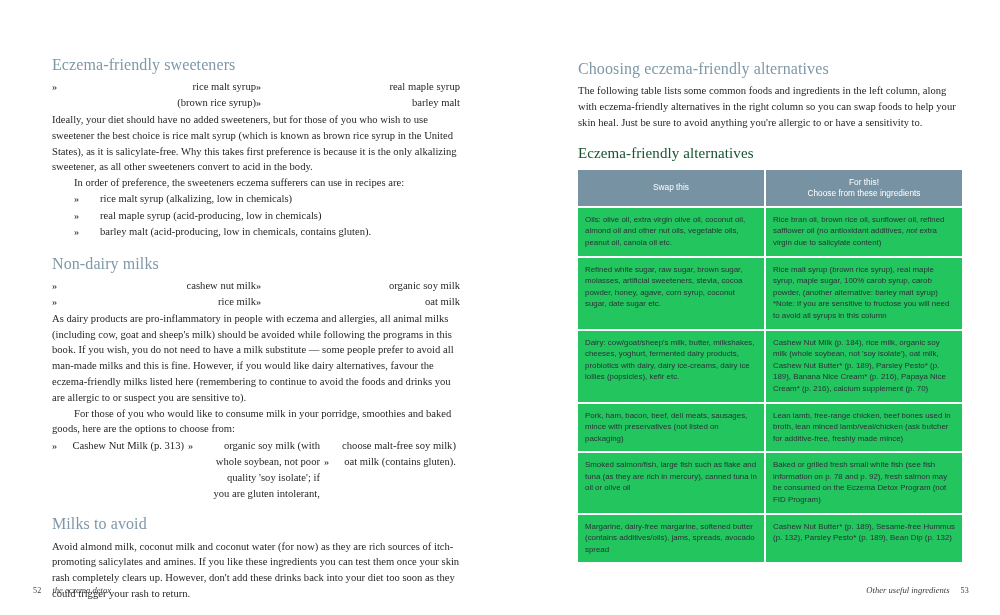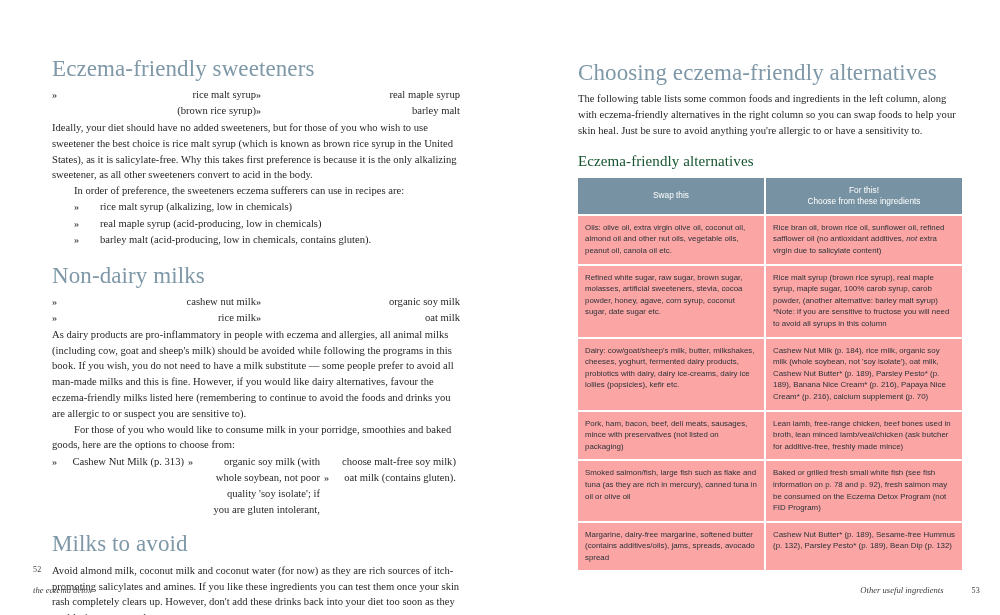--- a/index.html
+++ b/index.html
@@ -31,21 +31,21 @@
   .col-right {
     width: 500px;
     padding: 60px 42px 0 78px;
   }
 
   
   h2.section-head {
     font-family: "Liberation Serif", serif;
     font-weight: 400;
     color: #7e98a8;
-    font-size: 23px;
+    font-size: 16px;
     line-height: 1.15;
     margin: 0 0 5px 0;
     letter-spacing: 0.1px;
   }
   h2.section-head.tight {
     margin-top: 14px;
   }
   h3.table-title {
     font-family: "Liberation Serif", serif;
     font-weight: 400;
@@ -134,21 +134,21 @@
     color: #ffffff;
     font-family: "Liberation Sans", sans-serif;
     font-weight: 400;
     font-size: 8.3px;
     line-height: 11px;
     text-align: center;
     padding: 7px 6px 7px 6px;
     vertical-align: middle;
   }
   table.alt-table td {
-    background: #fca5a5;
+    background: #22c55e;
     font-family: "Liberation Sans", sans-serif;
     font-size: 7.9px;
     line-height: 11.6px;
     color: #2c3338;
     padding: 6px 7px 7px 7px;
     vertical-align: top;
   }
   table.alt-table col.c1 { width: 186px; }
   table.alt-table col.c2 { width: 196px; }
   .th-line2 { display: block; }
@@ -165,28 +165,27 @@
     font-size: 8.4px;
     color: #3d3d3d;
   }
   .footer .fl {
     position: absolute;
     left: 33px;
     bottom: 0;
     display: flex;
     gap: 11px;
     align-items: baseline;
-    flex-direction: column;
   }
   .footer .fr {
     position: absolute;
-    right: 20px;
+    right: 31px;
     bottom: 0;
     display: flex;
-    gap: 28px;
+    gap: 11px;
     align-items: baseline;
   }
   .footer .fnum {
     font-style: normal;
     font-size: 8px;
     letter-spacing: 0.2px;
   }
   .footer .ftitle {
     font-style: italic;
     font-size: 8.6px;

